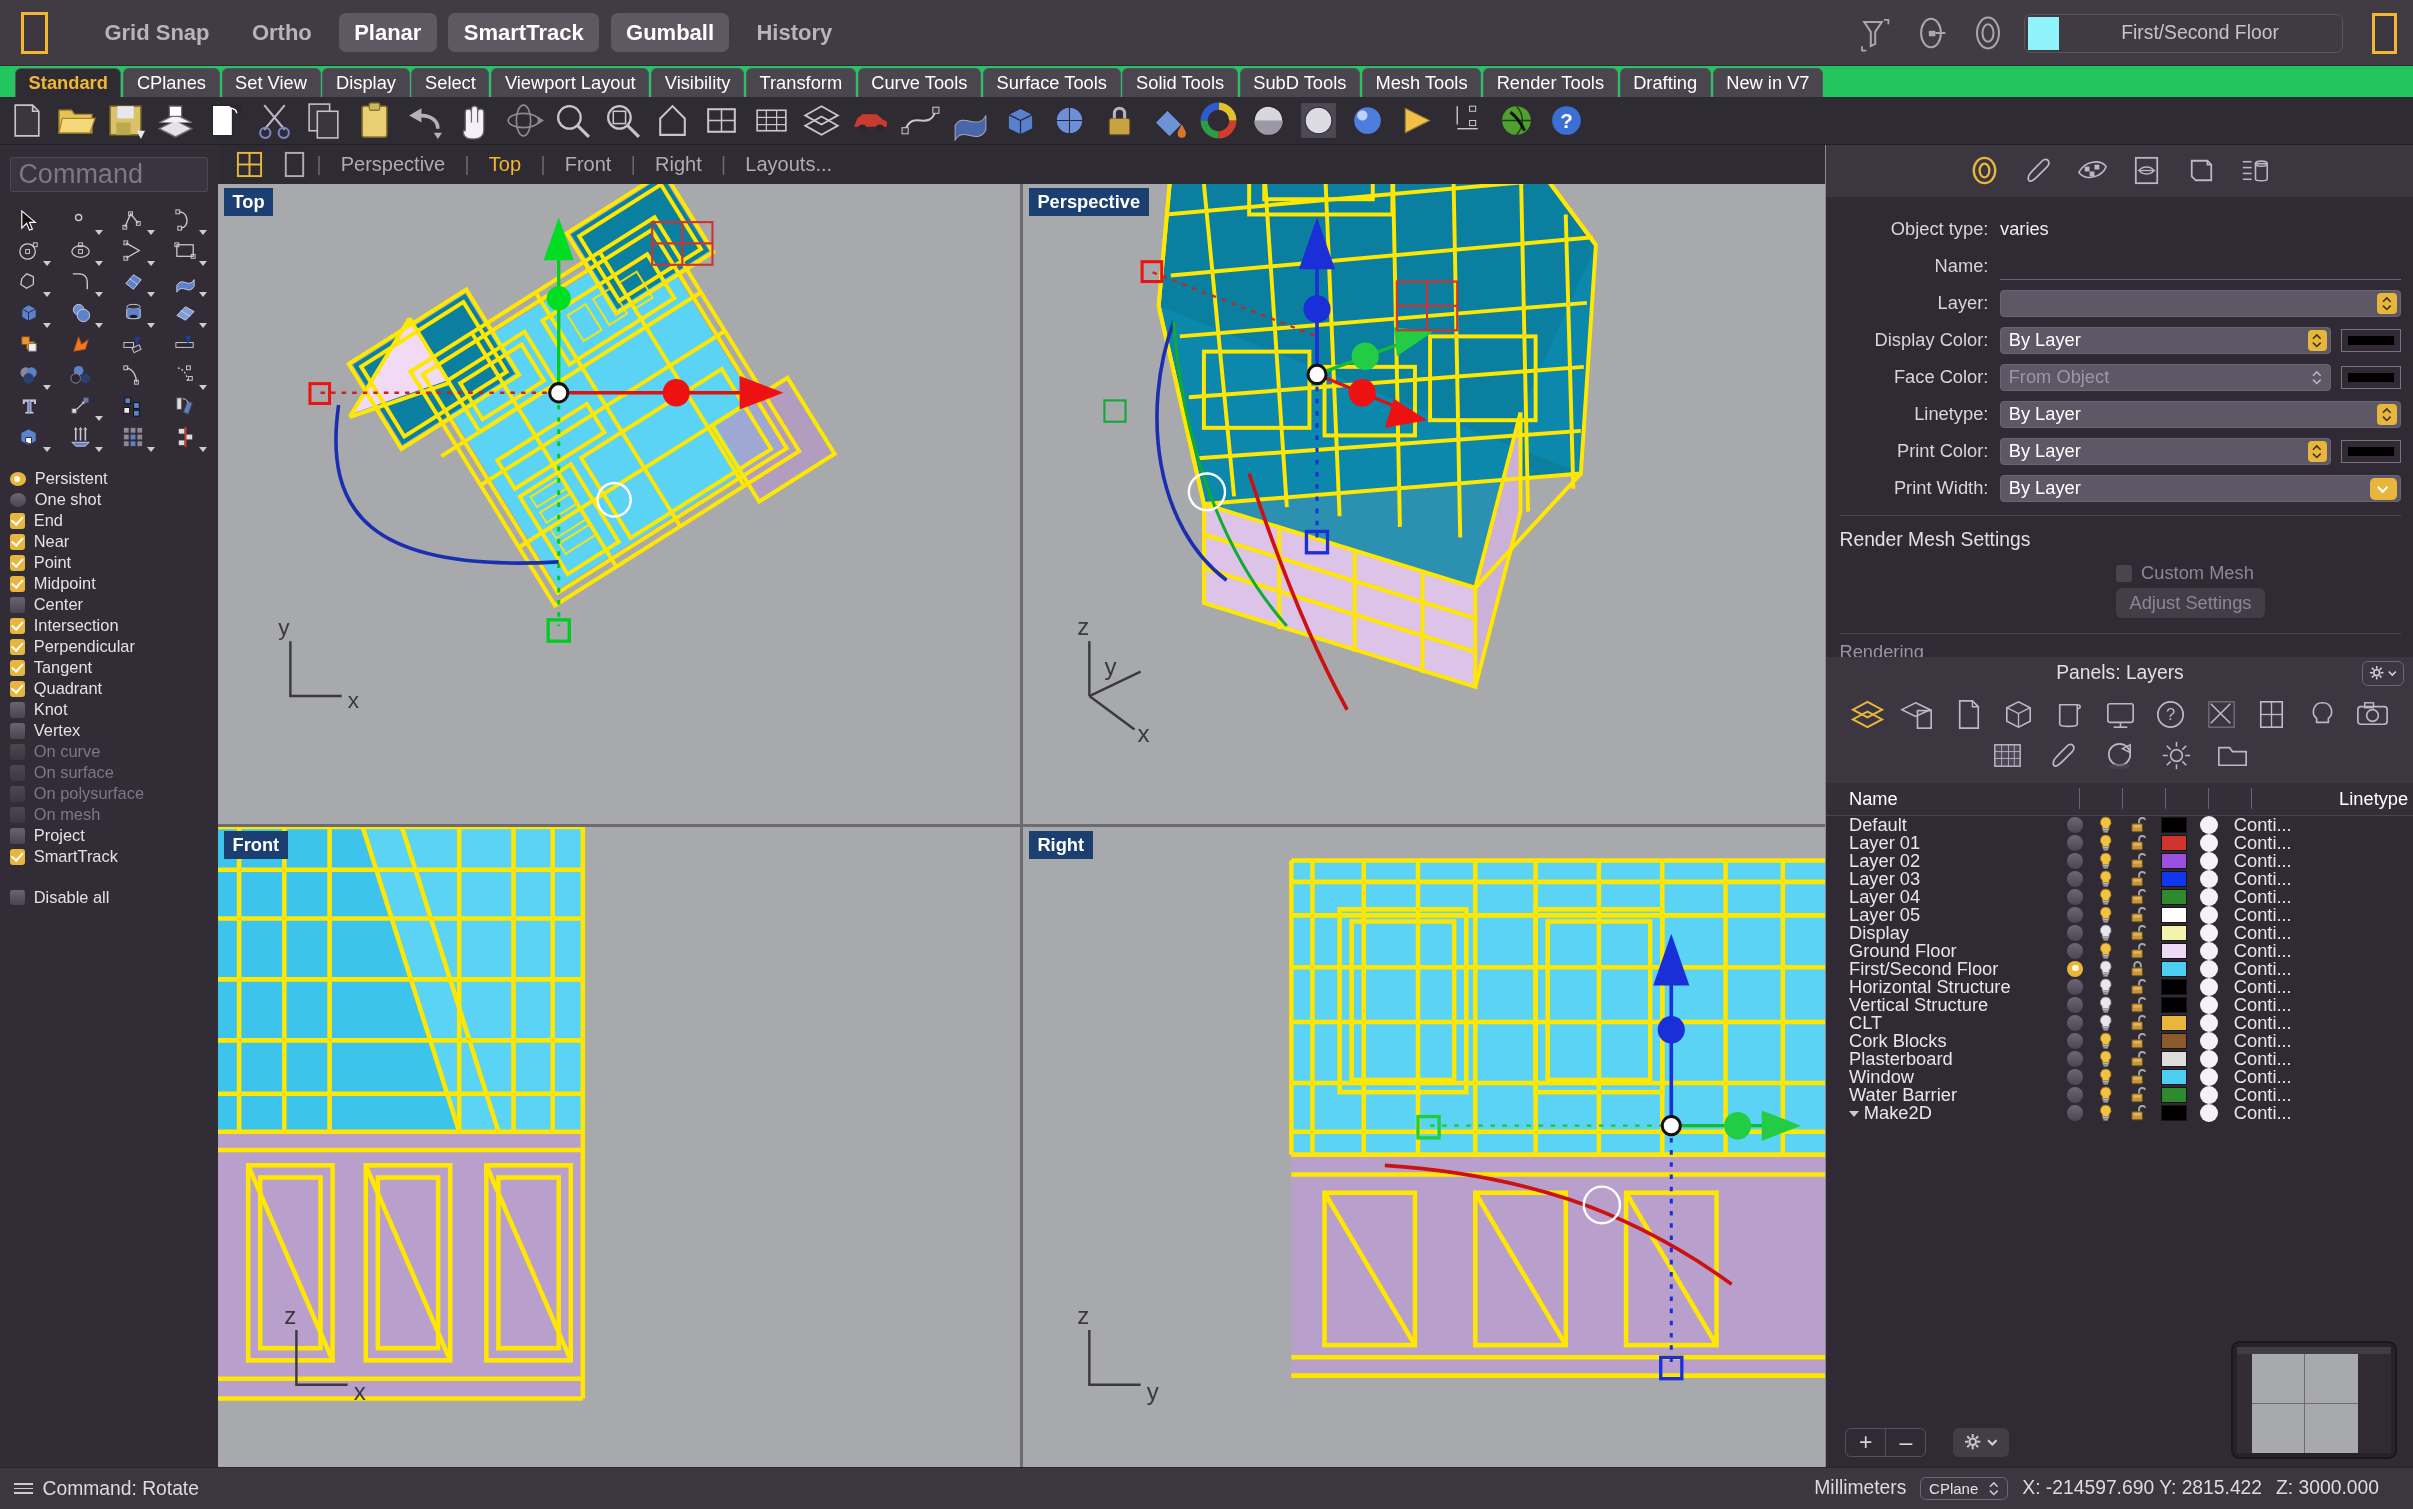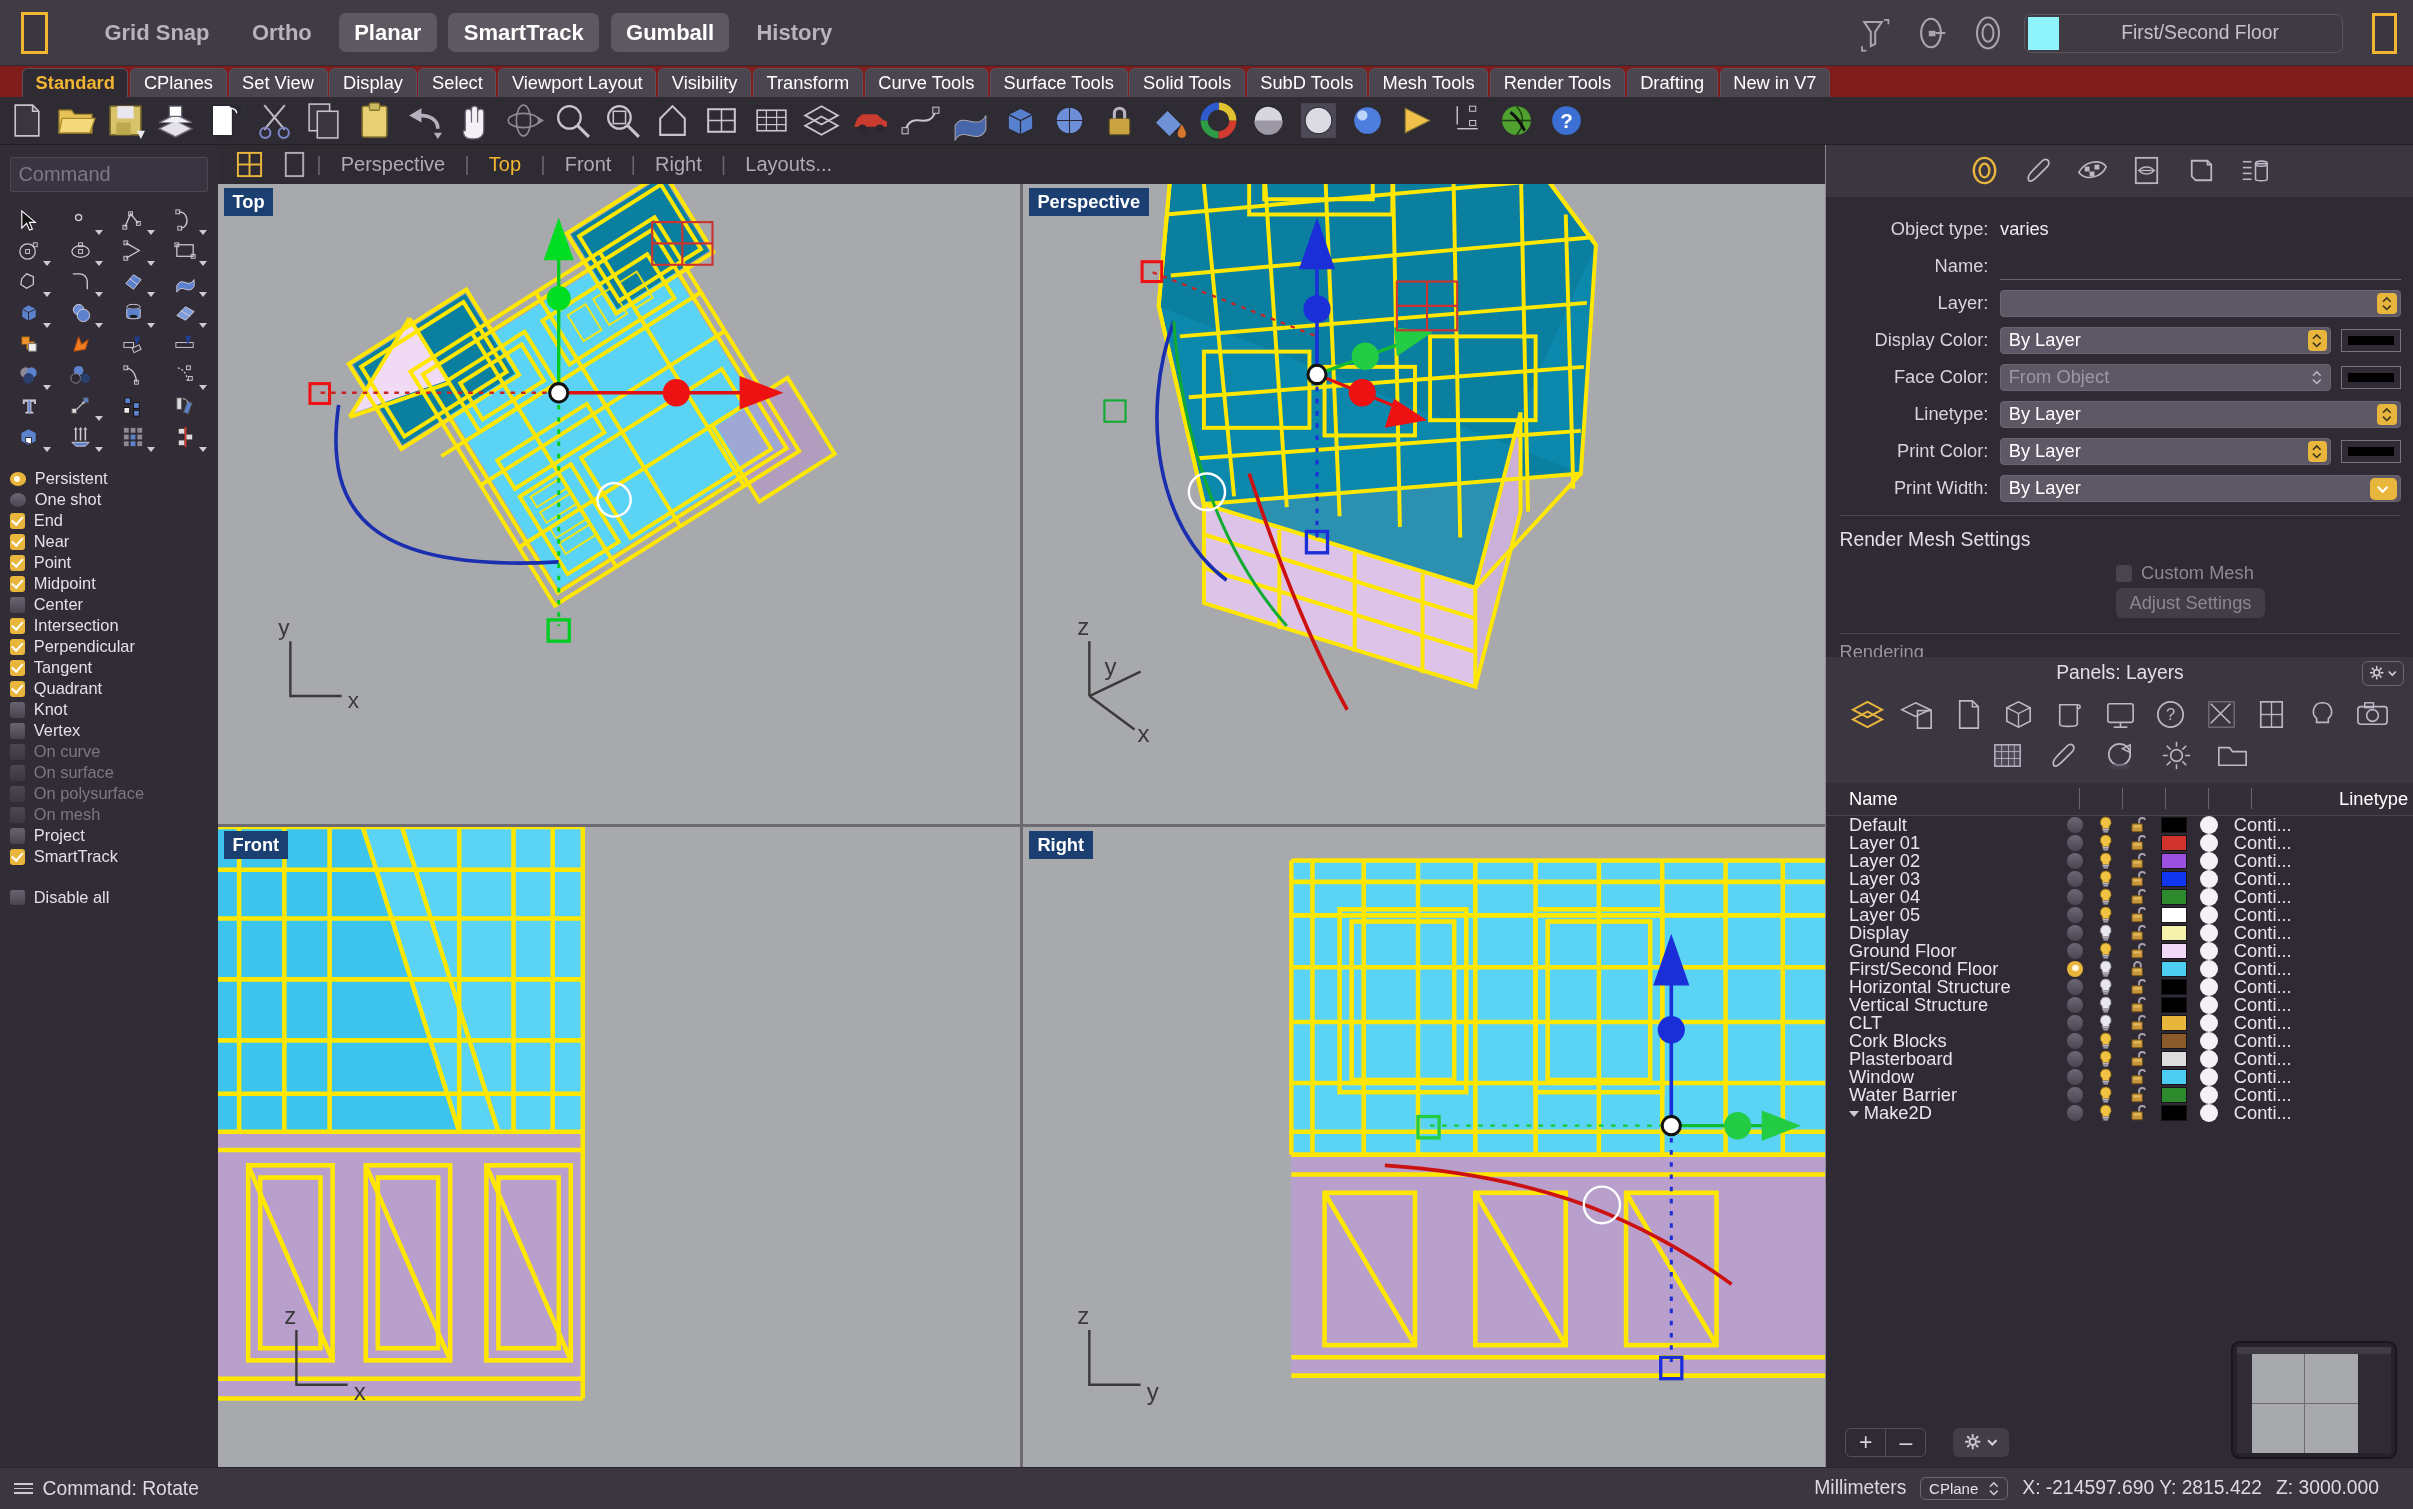--- a/index.html
+++ b/index.html
@@ -31,22 +31,22 @@
   .layer-chip {
     display: flex; align-items: center; width: 319px; height: 39px;
     border: 1px solid #5a545e; border-radius: 6.8px; background: #403a43; margin-right: 29px;
   }
   .layer-swatch { width: 31px; height: 33px; background: #8ff3fc; margin-left: 2.9px; }
   .layer-chip-label { flex: 1; text-align: center; color: #c8c2cc; font-size: 19.3px; }
   .logo-mark-r { width: 25px; height: 41px; border: 3.9px solid #f2b632; margin-right: 17.4px; background:#3b363f; }
 
   
   .tabstrip {
-    height: 31px; flex: 0 0 31px; background: #7f1d1d; display: flex;
-    align-items: flex-end; padding-left: 22px;
+    height: 31px; flex: 0 0 31px; background: #22c55e; display: flex;
+    align-items: flex-end; padding-left: 15px;
   }
   .tab {
     font-size: 18.3px; color: #ffffff; padding: 3.9px 12.6px 4.8px 12.6px; height: 29px;
     background: #4b4550; border-radius: 5.8px 5.8px 0 0; margin-right: 1.9px;
     display: flex; align-items: center; white-space: nowrap;
     border: 1px solid #585260; border-bottom: none;
   }
   .tab.active { background: #2f2b33; color: #f2b632; font-weight: bold; }
 
   
@@ -57,21 +57,21 @@
   .mt-icon { width: 41px; height: 41px; margin-right: 8.7px; position: relative; flex: 0 0 auto; }
 
   
   .body { flex: 1; display: flex; min-height: 0; }
 
   
   .leftpanel { width: 218px; flex: 0 0 218px; background: #322c36; display: flex; flex-direction: column; }
   .cmdwrap { padding: 11.6px 9.7px 7.7px 9.7px; }
   .cmdinput {
     width: 100%; height: 35px; background: #3a3440; border: 1px solid #4d4754;
-    color: #8c8694; font-size: 20px; padding: 0 7.7px; border-radius: 1.9px;
+    color: #8c8694; font-size: 27px; padding: 0 7.7px; border-radius: 1.9px;
   }
   .cmdinput::placeholder { color: #7d7786; }
   .toolgrid { padding: 5.8px 3.9px 1.9px 3.9px; }
   .tg-row { display: flex; }
   .tg-cell { width: 52px; height: 31px; position: relative; display:flex; align-items:center; justify-content:center; }
   .tg-cell svg { display: block; }
   .tri { position: absolute; right: 4.8px; bottom: 1px; width: 0; height: 0;
     border-left: 4.8px solid transparent; border-right: 4.8px solid transparent; border-top: 5.8px solid #cfc9d4; }
 
   .osnap { padding: 13.5px 0 0 9.7px; font-size: 16.4px; color: #e5e0e8; }

